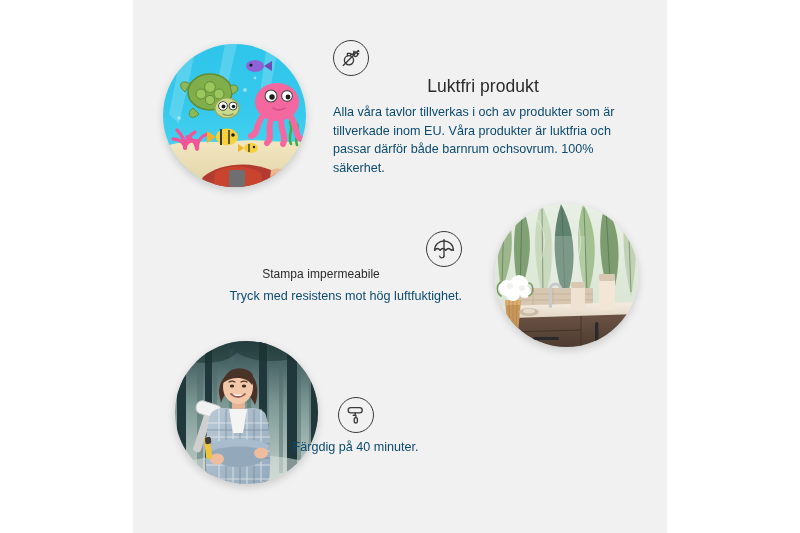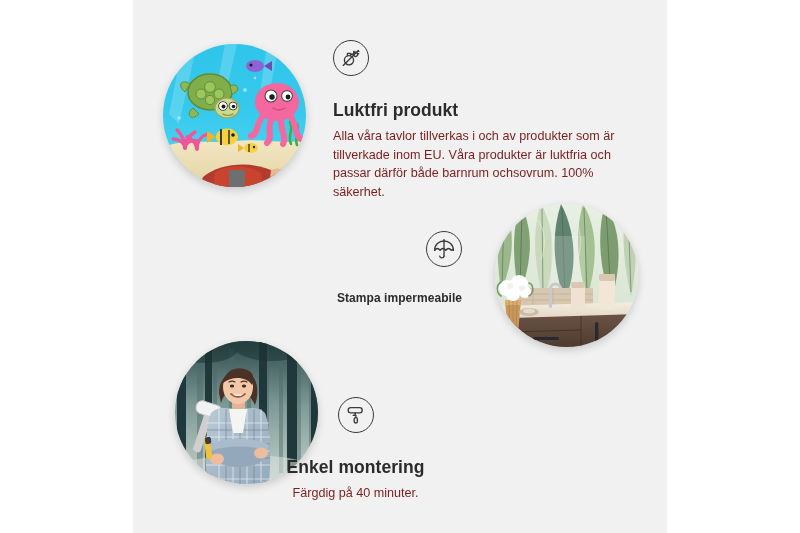--- a/index.html
+++ b/index.html
@@ -40,29 +40,30 @@
     height: 36px;
     border: 1.6px solid #3a3a3a;
     border-radius: 50%;
     box-sizing: border-box;
     display: flex;
     align-items: center;
     justify-content: center;
   }
   .feature-title {
     font-size: 17.5px;
-    font-weight: bold;
+    font-weight: normal;
     color: #2b2b2b;
     letter-spacing: 0.05px;
-    margin-top: 24px;
+    margin-top: 0;
     line-height: 1.25;
+    text-align: center;
   }
   .feature-body {
     font-size: 12.6px;
-    color: #7f1d1d;
+    color: #0c4a6e;
     line-height: 1.48;
     margin-top: 5px;
   }
 
   
   #feature-1 {
     left: 333px;
     top: 40px;
     width: 300px;
     text-align: left;
@@ -469,32 +470,32 @@
         <path d="M2.6 13.4 C4.4 10.8 6.3 10.8 8.1 13.4 C9.9 10.8 11.9 10.8 13.7 13.4 C15.5 10.8 17.5 10.8 19.3 13.4 C20.1 12.2 20.8 12.4 21.4 13.4"></path>
 
         <path d="M12 4 V19.2"></path>
 
         <path d="M12 19.2 a2.2 2.2 0 0 1 -4.3 0"></path>
 
         <path d="M12 2.6 V4"></path>
       </svg>
     </div>
     <div class="feature-title">Stampa impermeabile</div>
+    <div class="feature-body">Tryck med resistens mot hög luftfuktighet.</div>
   </div>
 
   <div class="feature" id="feature-3">
     <div class="feature-icon">
       <svg width="24" height="24" viewBox="0 0 24 24" fill="none" stroke="#3a3a3a" stroke-width="1.35" stroke-linecap="round" stroke-linejoin="round">
 
         <rect x="4.2" y="4.6" width="14" height="5.2" rx="2.6"></rect>
 
         <path d="M11.2 9.8 V12.4 H9.4"></path>
 
         <path d="M9.4 12.4 H11.9 V14.6"></path>
 
         <rect x="10.2" y="14.6" width="3.2" height="5.4" rx="1.4"></rect>
       </svg>
     </div>
-    <div class="feature-title">Enkel montering</div>
     <div class="feature-body">Färgdig på 40 minuter.</div>
   </div>
 
 </div>
 
 </body></html>

